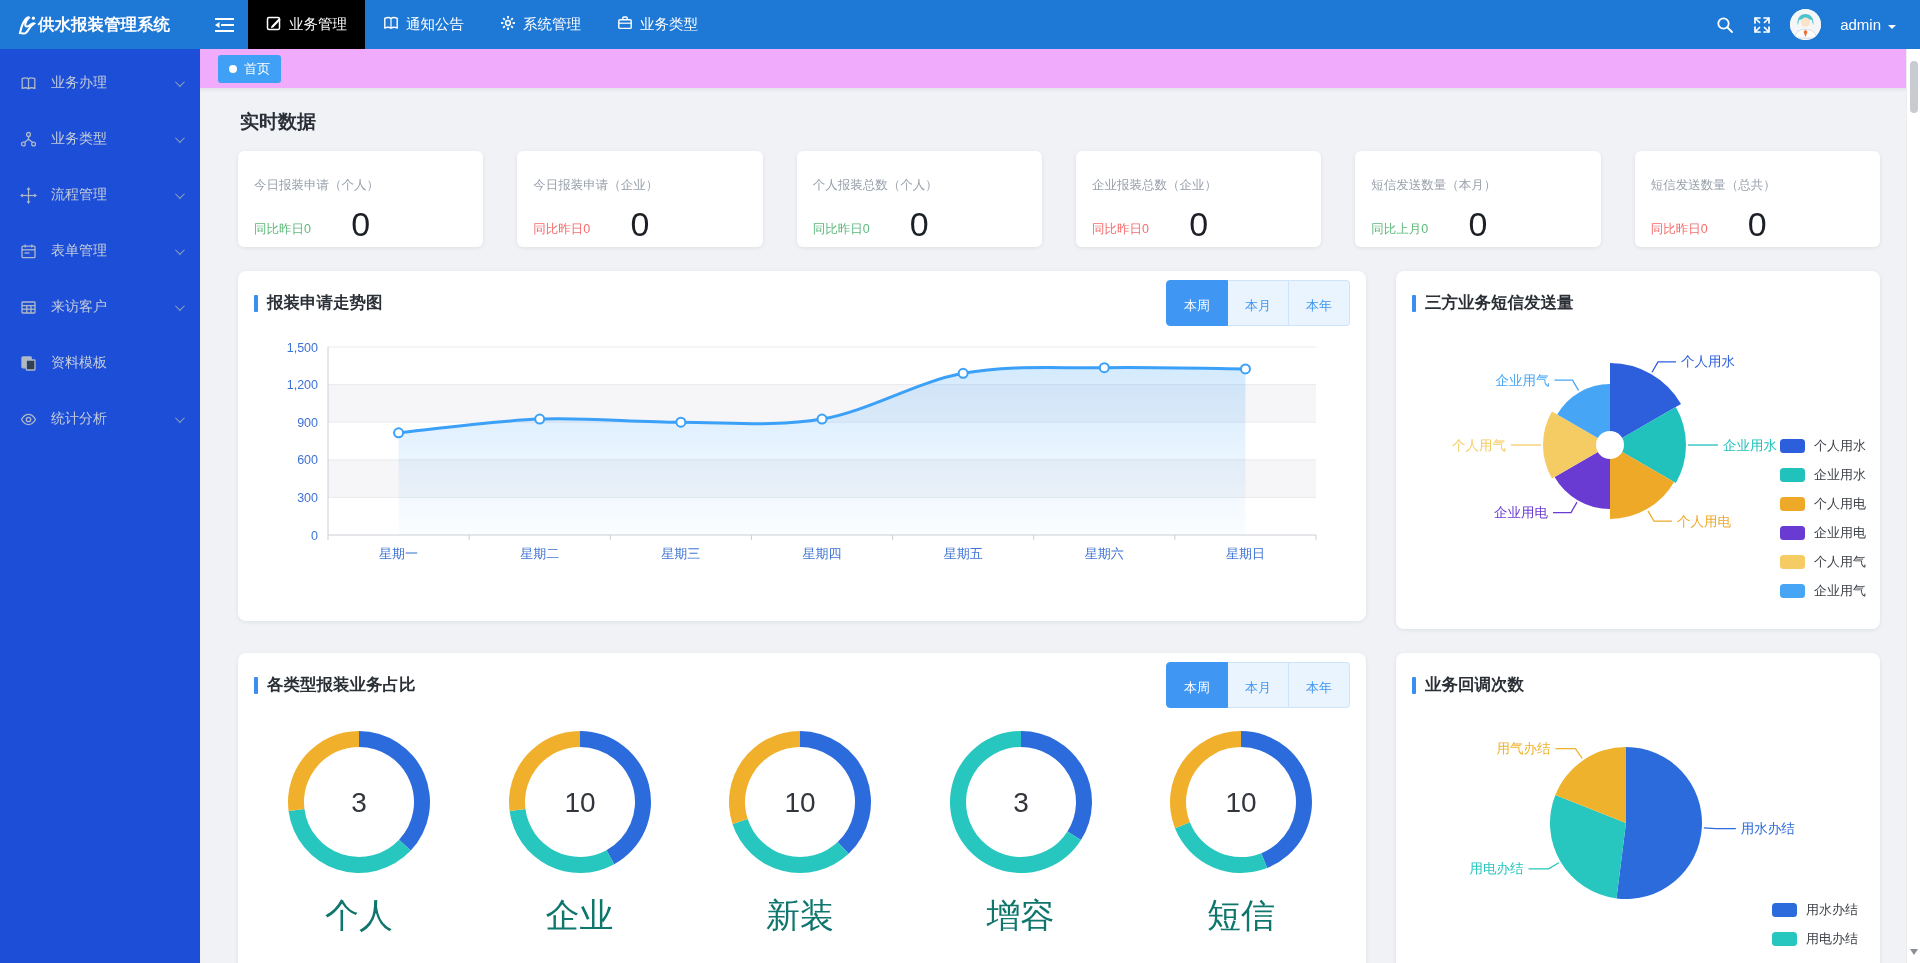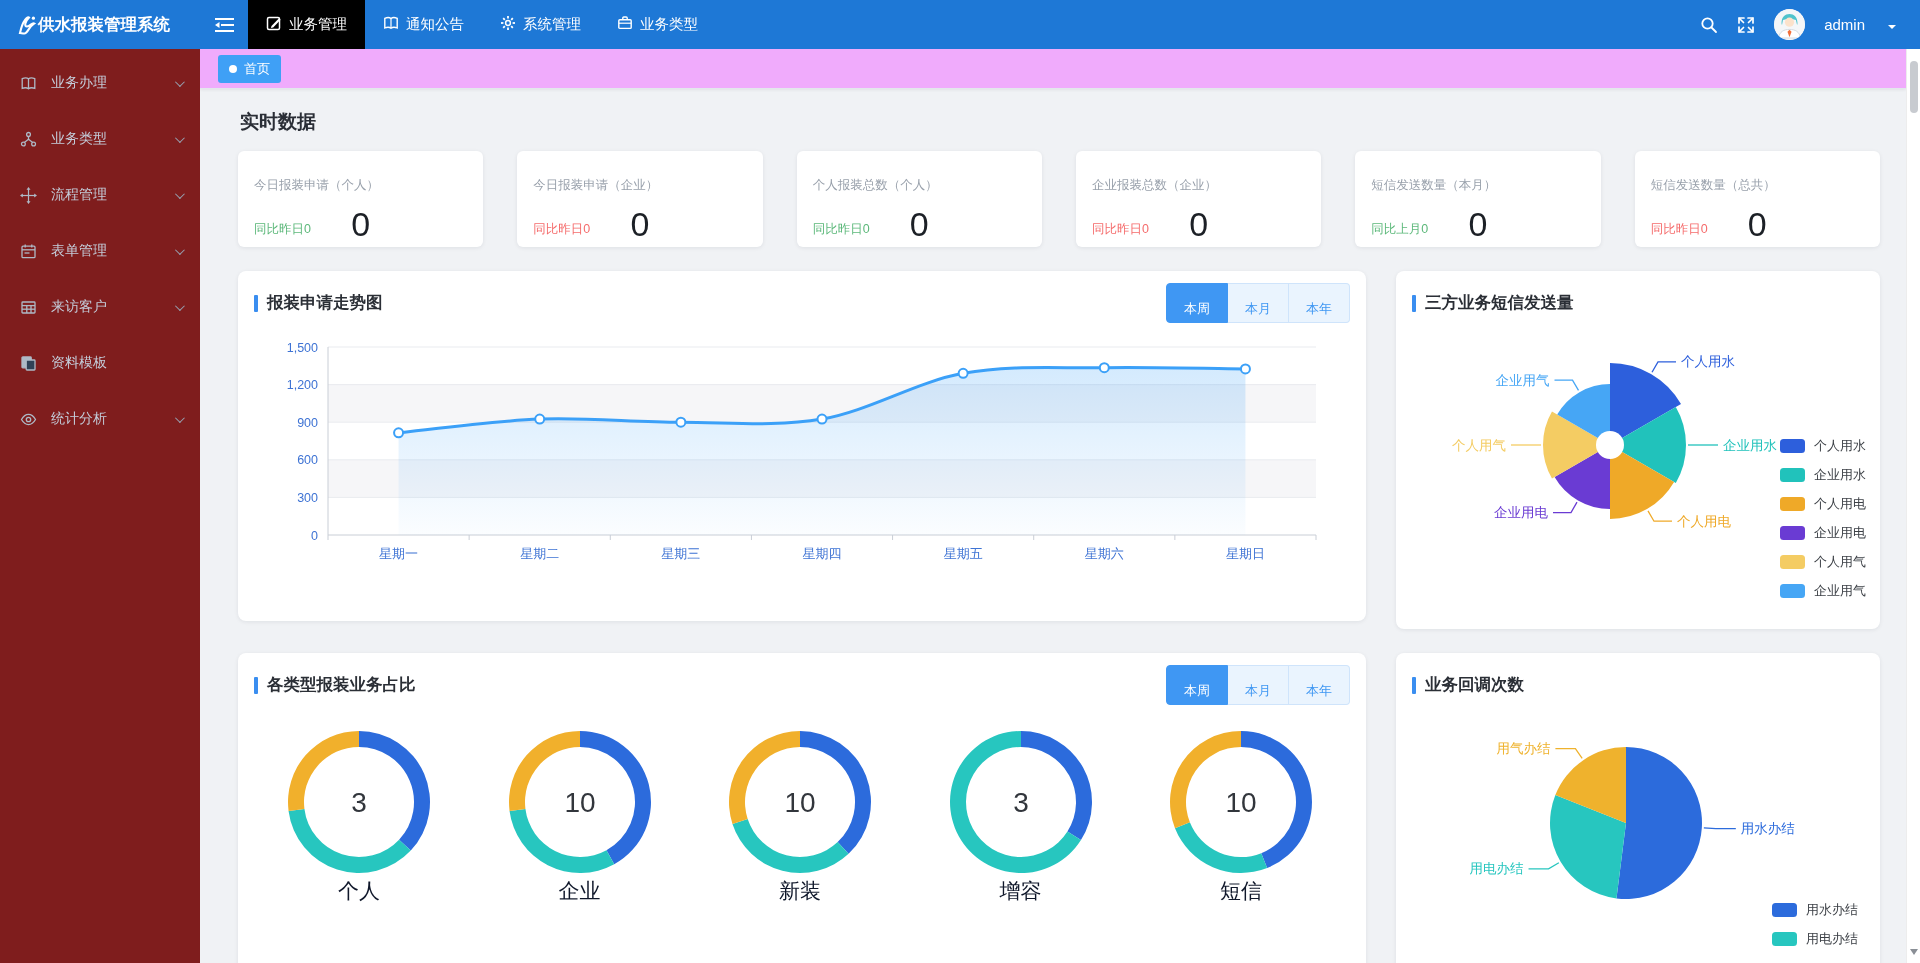--- a/index.html
+++ b/index.html
@@ -8,25 +8,25 @@
   .navbar{position:fixed;top:0;left:0;right:0;height:49px;background:#1e78d6;display:flex;align-items:stretch;color:#fff;z-index:20}
   .logo{width:200px;display:flex;align-items:center;padding-left:14px;flex:none;cursor:pointer}
   .logo-title{font-size:16.5px;font-weight:bold;white-space:nowrap}
   .hamburger{width:48px;display:flex;align-items:center;justify-content:center;cursor:pointer}
   .top-menu{display:flex;align-items:stretch}
   .menu-item{display:flex;align-items:center;gap:7px;padding:0 18px;font-size:14.5px;cursor:pointer;white-space:nowrap}
   .menu-item.active{background:#000000}
   .nav-right{margin-left:auto;display:flex;align-items:center;gap:19px;padding-right:24px}
   .nav-icon{display:flex;align-items:center;cursor:pointer}
   .avatar{width:31px;height:31px;border-radius:50%;background:#f3f5f7;overflow:hidden;flex:none;cursor:pointer}
-  .admin-wrap{display:flex;align-items:flex-end;gap:23px;cursor:pointer}
+  .admin-wrap{display:flex;align-items:flex-end;gap:7px;cursor:pointer}
   .admin-name{font-size:15px}
   .caret{width:0;height:0;border:4.5px solid transparent;border-top-color:#fff;margin-top:5px}
   
-  .sidebar{position:fixed;top:49px;left:0;bottom:0;width:200px;background:#7f1d1d;z-index:15;padding-top:6px}
+  .sidebar{position:fixed;top:49px;left:0;bottom:0;width:200px;background:#1d4ed8;z-index:15;padding-top:6px}
   .side-item{height:56px;display:flex;align-items:center;padding:0 18px 0 20px;color:#c4cdda;font-size:14px;cursor:pointer}
   .side-item .s-icon{width:18px;margin-right:13px;display:flex;flex:none}
   .side-item .chev{margin-left:auto;width:7px;height:7px;border-right:1.5px solid #96a1b0;border-bottom:1.5px solid #96a1b0;transform:rotate(45deg) translateY(-2px)}
   
   .main{position:absolute;top:49px;left:200px;right:14px;bottom:0}
   .tags-bar{height:40px;background:#f0abfc;border-bottom:1px solid #e3e7ed;box-shadow:0 1px 3px rgba(0,0,0,.07);display:flex;align-items:center;padding:0 18px;position:relative;z-index:5}
   .tag{display:inline-flex;align-items:center;gap:7px;background:#3fa0f6;color:#fff;font-size:13px;padding:5px 11px;border-radius:3px;cursor:pointer}
   .tag .dot{width:8px;height:8px;border-radius:50%;background:#fff}
   .content{height:calc(100% - 40px);overflow:hidden;padding:12px 26px 0 38px}
   .section-title{font-size:19px;font-weight:bold;color:#2a2e36;margin:8px 0 16px 2px}
@@ -43,36 +43,36 @@
   .panel{background:#fff;border-radius:8px;box-shadow:0 1px 4px rgba(0,21,41,.08);padding:16px}
   .panel-line,.panel-donuts{width:1128px;flex:none}
   .panel-line{height:350px}
   .panel-rose{flex:1;height:358px}
   .panel-donuts{height:390px}
   .panel-callback{flex:1;height:390px}
   .panel-header{display:flex;align-items:center;height:32px}
   .pbar{width:4px;height:17px;background:#3a8ef0;border-radius:1px;margin-right:9px;flex:none}
   .panel-title{font-size:16.5px;font-weight:bold;color:#2b2f36;white-space:nowrap}
   .btn-group{margin-left:auto;display:flex}
-  .pbtn{height:40px;padding:16px 17px;font-size:13px;border:1px solid #cfe4fb;border-left-width:0;background:#eaf4fe;color:#3f97f3;cursor:pointer;font-family:inherit}
+  .pbtn{height:46px;padding:16px 17px;font-size:13px;border:1px solid #cfe4fb;border-left-width:0;background:#eaf4fe;color:#3f97f3;cursor:pointer;font-family:inherit}
   .pbtn:first-child{border-radius:4px 0 0 4px;border-left-width:1px}
   .pbtn:last-child{border-radius:0 4px 4px 0}
   .pbtn.active{background:#3f97f3;border-color:#3f97f3;color:#fff}
   .chart-box{margin-top:10px}
   .chart-wrap{position:relative;margin-top:4px}
   .legend-col{position:absolute;display:flex;flex-direction:column;gap:11px}
   #rose-legend{right:-2px;top:114px}
   #callback-legend{right:6px;top:196px}
   .legend-item{display:flex;align-items:center;gap:9px;cursor:pointer}
   .legend-swatch{width:25px;height:14px;border-radius:3.5px;flex:none}
   .legend-label{font-size:13px;color:#3c4046;white-space:nowrap}
   
   .donut-row{display:flex;justify-content:space-between;padding:26px 34px 0 30px}
   .donut-cell{display:flex;flex-direction:column;align-items:center}
-  .donut-label{font-size:21px;color:#0f172a;}
+  .donut-label{font-size:34px;color:#0f766e;margin-top:16px}
   
   .scrollbar{position:fixed;top:49px;right:0;bottom:0;width:14px;background:#fff;border-left:1px solid #ededed;z-index:25}
   .sb-thumb{position:absolute;top:12px;left:3px;width:8px;height:52px;background:#c8cbd0;border-radius:4px;cursor:pointer}
   .sb-arrow{position:absolute;bottom:4px;left:3px;width:0;height:0;border:4px solid transparent;border-top:6px solid #8a8f96;cursor:pointer}
   svg text{font-family:"Liberation Sans","DejaVu Sans",sans-serif}
 </style>
 </head>
 <body>
 
 <header class="navbar">

